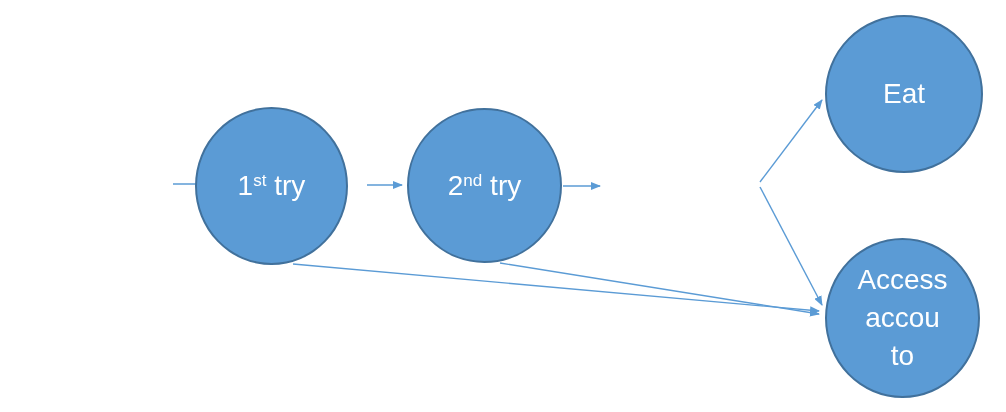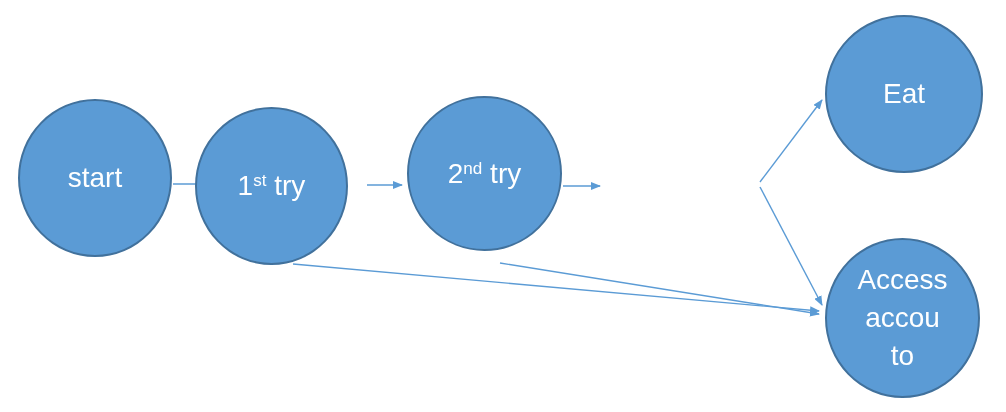--- a/index.html
+++ b/index.html
@@ -68,31 +68,26 @@
     </defs>
     <line class="edge" x1="173" y1="184" x2="207" y2="184" marker-end="url(#arrowhead)"></line>
     <line class="edge" x1="367" y1="185" x2="402" y2="185" marker-end="url(#arrowhead)"></line>
     <line class="edge" x1="563" y1="186" x2="600" y2="186" marker-end="url(#arrowhead)"></line>
     <line class="edge" x1="760" y1="182" x2="822" y2="100" marker-end="url(#arrowhead)"></line>
     <line class="edge" x1="760" y1="187" x2="822" y2="305" marker-end="url(#arrowhead)"></line>
     <line class="edge" x1="293" y1="264" x2="819" y2="311" marker-end="url(#arrowhead)"></line>
     <line class="edge" x1="500" y1="263" x2="819" y2="314" marker-end="url(#arrowhead)"></line>
   </svg>
 
-  <div class="node" style="left:18px; top:99px; width:154px; height:158px;">
-    <div class="label">
-      <span class="line">start</span>
-    </div>
-  </div>
 
   <div class="node" style="left:195px; top:107px; width:153px; height:158px;">
     <div class="label"><span>1</span><sup>st</sup><span> try</span></div>
   </div>
 
-  <div class="node" style="left:407px; top:96px; width:155px; height:155px;">
+  <div class="node" style="left:407px; top:108px; width:155px; height:155px;">
     <div class="label"><span>2</span><sup>nd</sup><span> try</span></div>
   </div>
 
 
   <div class="node" style="left:825px; top:15px; width:158px; height:158px;">
     <div class="label">
       <span class="line">Eat</span>
     </div>
   </div>
 

